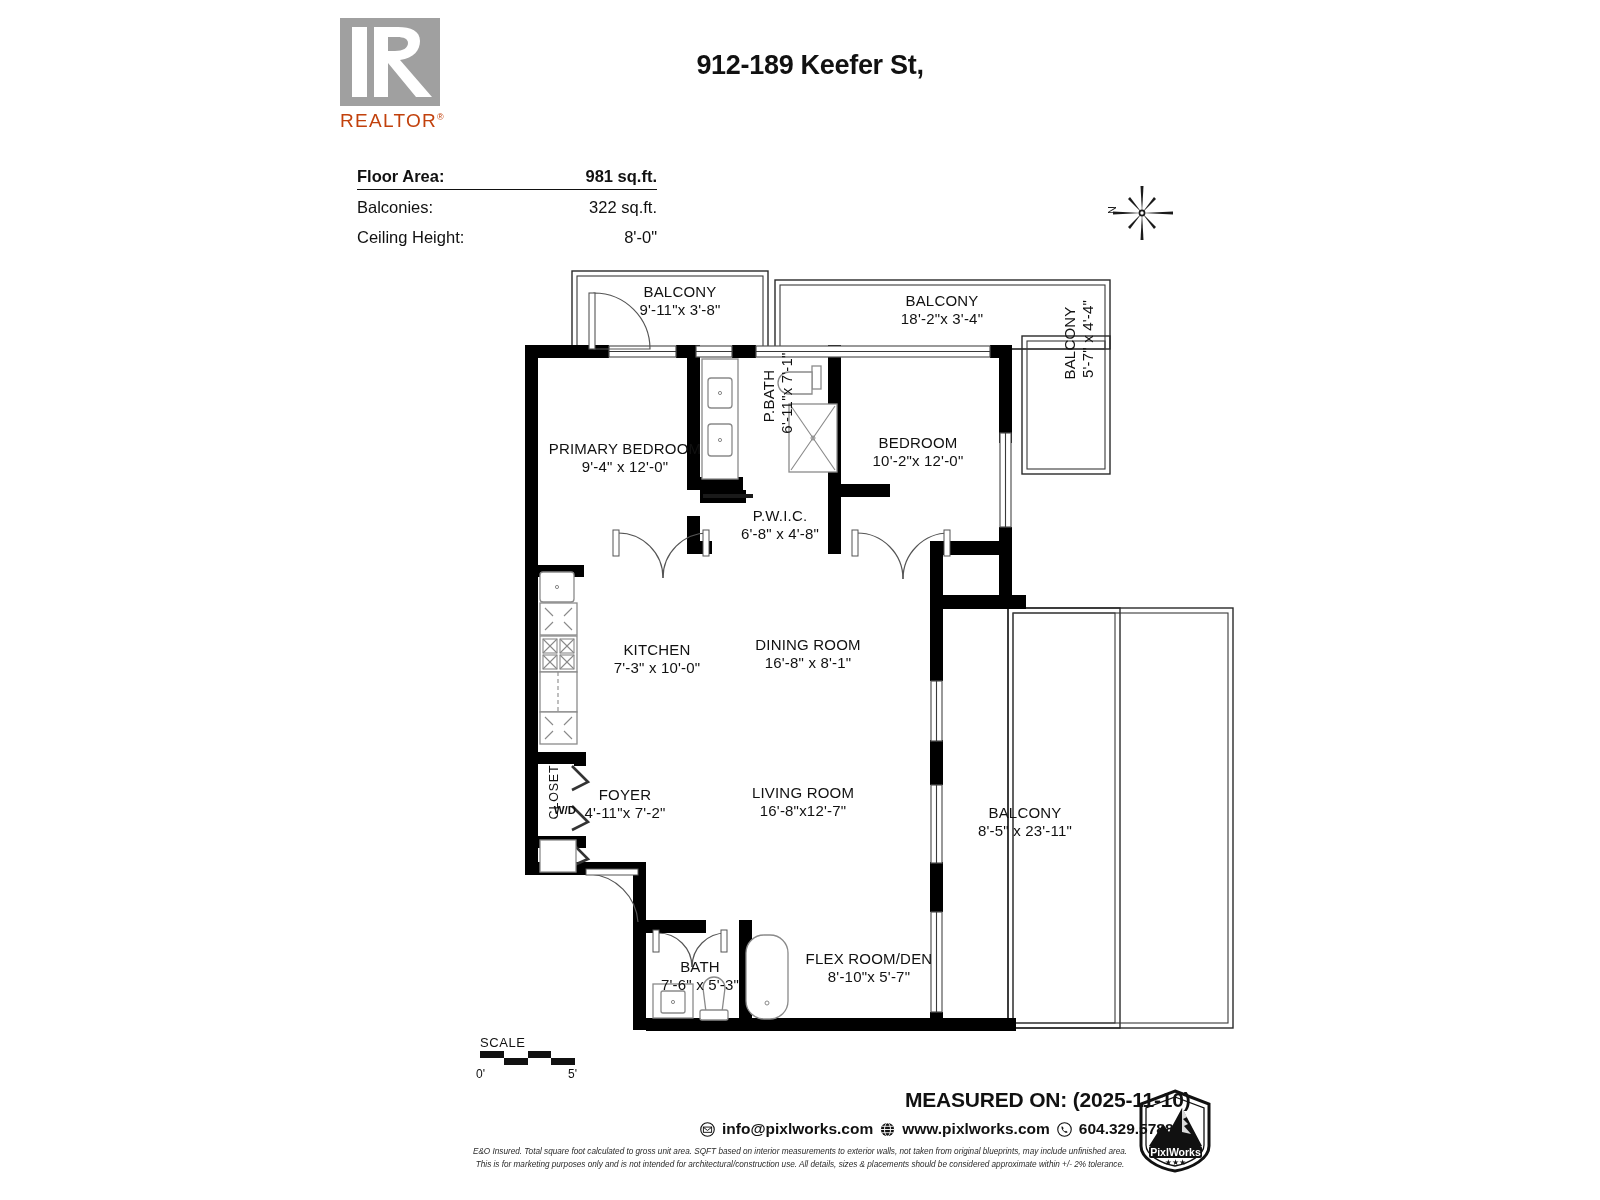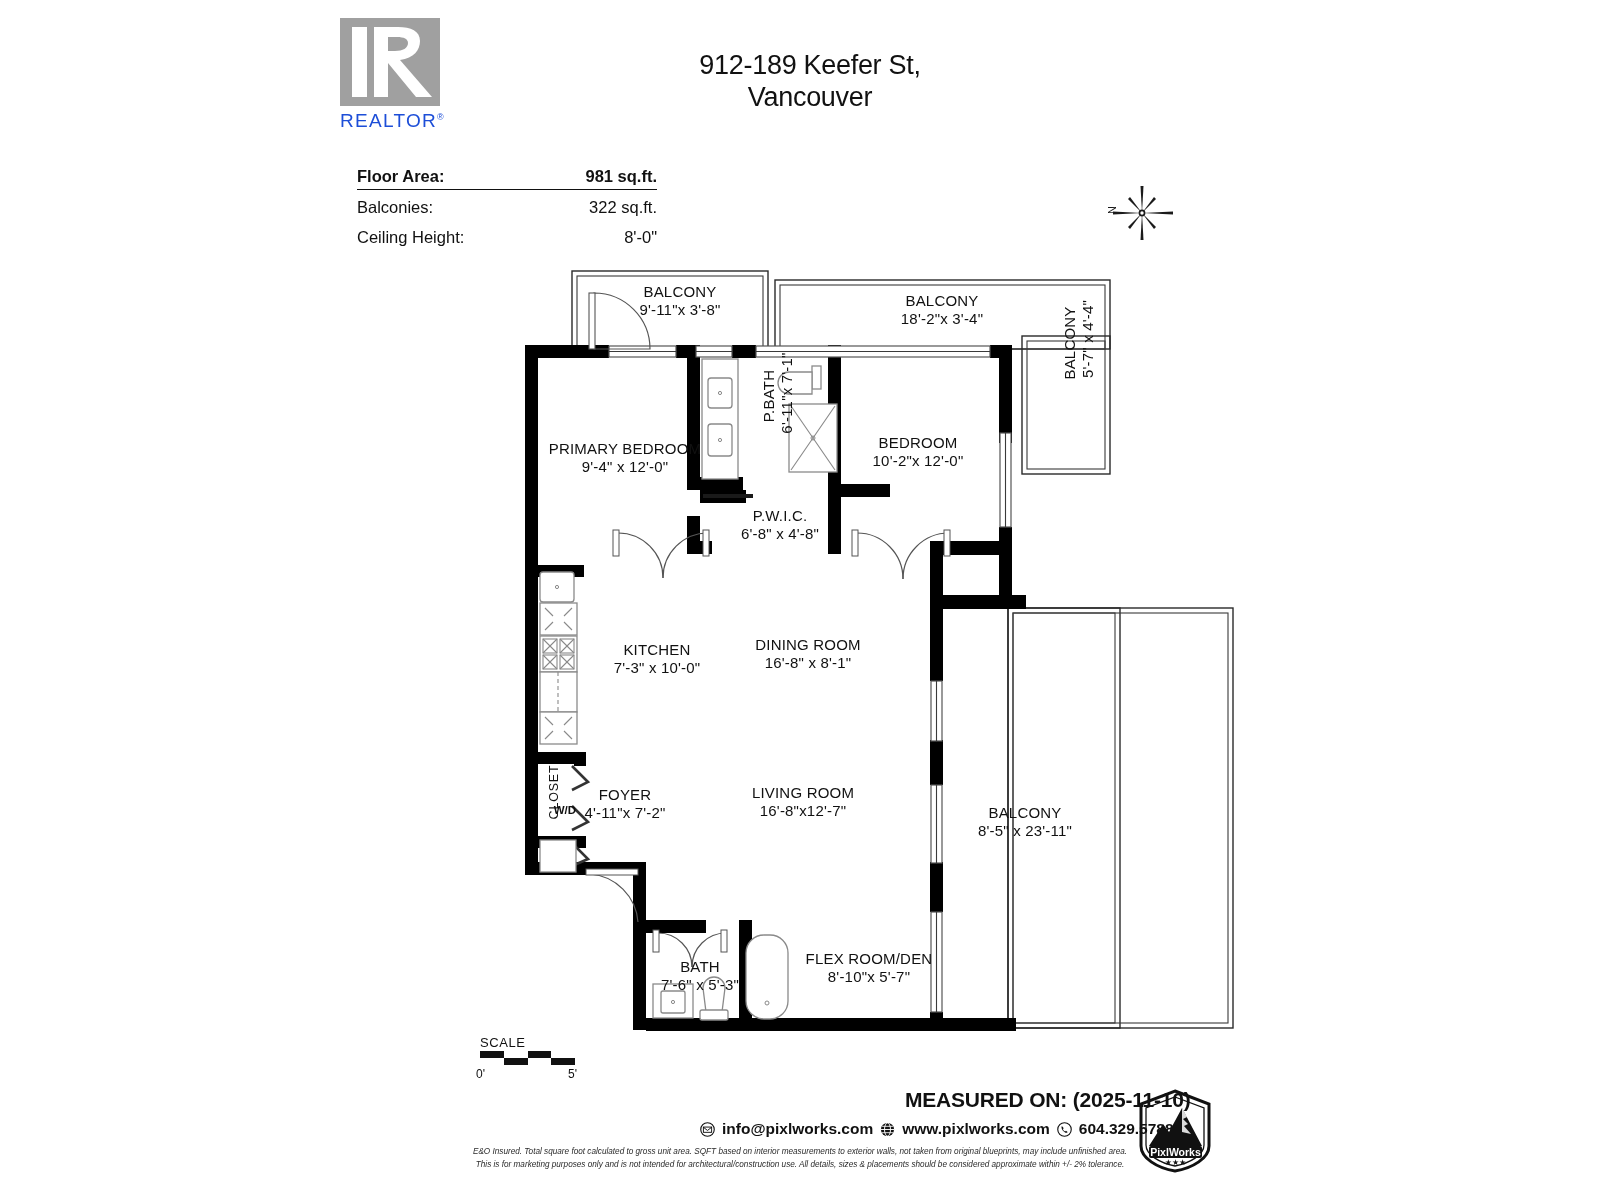--- a/index.html
+++ b/index.html
@@ -4,25 +4,25 @@
 <style>
   html,body{margin:0;padding:0;background:#ffffff;}
   body{width:1600px;height:1200px;position:relative;overflow:hidden;
        font-family:"Liberation Sans","DejaVu Sans",sans-serif;color:#111;}
   .abs{position:absolute;}
 
   
   #realtor-logo{left:340px;top:18px;width:108px;height:120px;}
   #realtor-mark{position:absolute;left:0;top:0;width:100px;height:88px;background:#a0a0a0;}
   #realtor-word{position:absolute;left:0;top:92px;width:108px;font-size:19px;
-      letter-spacing:1.3px;color:#1d4ed8;font-family:"Liberation Sans",sans-serif;}
+      letter-spacing:1.3px;color:#c2410c;font-family:"Liberation Sans",sans-serif;}
   #realtor-word sup{font-size:9px;}
 
   #title-block{left:600px;top:50px;width:420px;text-align:center;}
-  #title-block div{font-size:27px;font-weight:normal;line-height:1.18;letter-spacing:-0.3px;}
+  #title-block div{font-size:27px;font-weight:bold;line-height:1.18;letter-spacing:-0.3px;}
 
   
   #info-table{left:357px;top:168px;width:300px;}
   .info-row{display:flex;justify-content:space-between;font-size:16.5px;line-height:1.0;
             padding-bottom:5px;}
   .info-row.head{font-weight:bold;border-bottom:1.6px solid #111;padding-bottom:4px;margin-bottom:9px;}
   .info-row .lbl{text-align:left;}
   .info-row .val{text-align:right;}
   #info-row-balconies{margin-bottom:9px;margin-top:8px;}
 
@@ -74,21 +74,20 @@
       <path d="M34 9 L34 79 L48 79 L48 45 L76 79 L92 79 L60 42
                C74 40 80 32 80 23 C80 13 71 9 58 9 Z
                M48 19 L57 19 C64 19 68 21 68 25 C68 30 63 33 55 33 L48 33 Z" fill="#ffffff"></path>
     </svg>
   </div>
   <div id="realtor-word"><span>REALTOR</span><sup>®</sup></div>
 </div>
 
 <div class="abs" id="title-block">
   <div>912-189 Keefer St,</div>
-  <div>Vancouver</div>
 </div>
 
 <div class="abs" id="info-table">
   <div class="info-row head">
     <span class="lbl">Floor Area:</span>
     <span class="val">981 sq.ft.</span>
   </div>
   <div class="info-row" id="info-row-balconies">
     <span class="lbl">Balconies:</span>
     <span class="val">322 sq.ft.</span>

